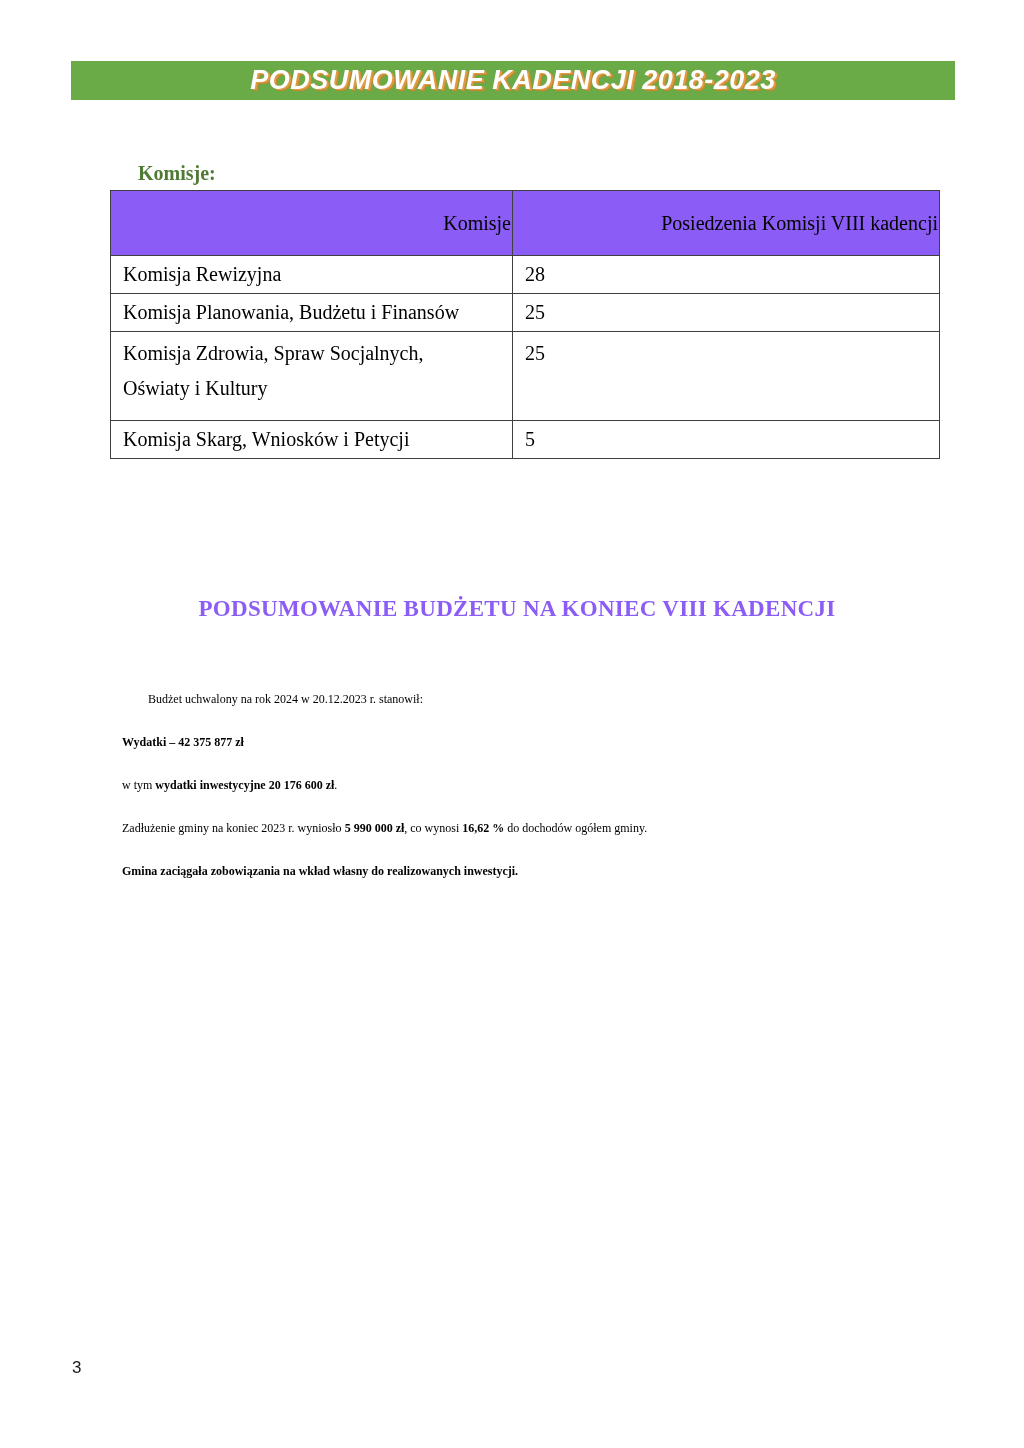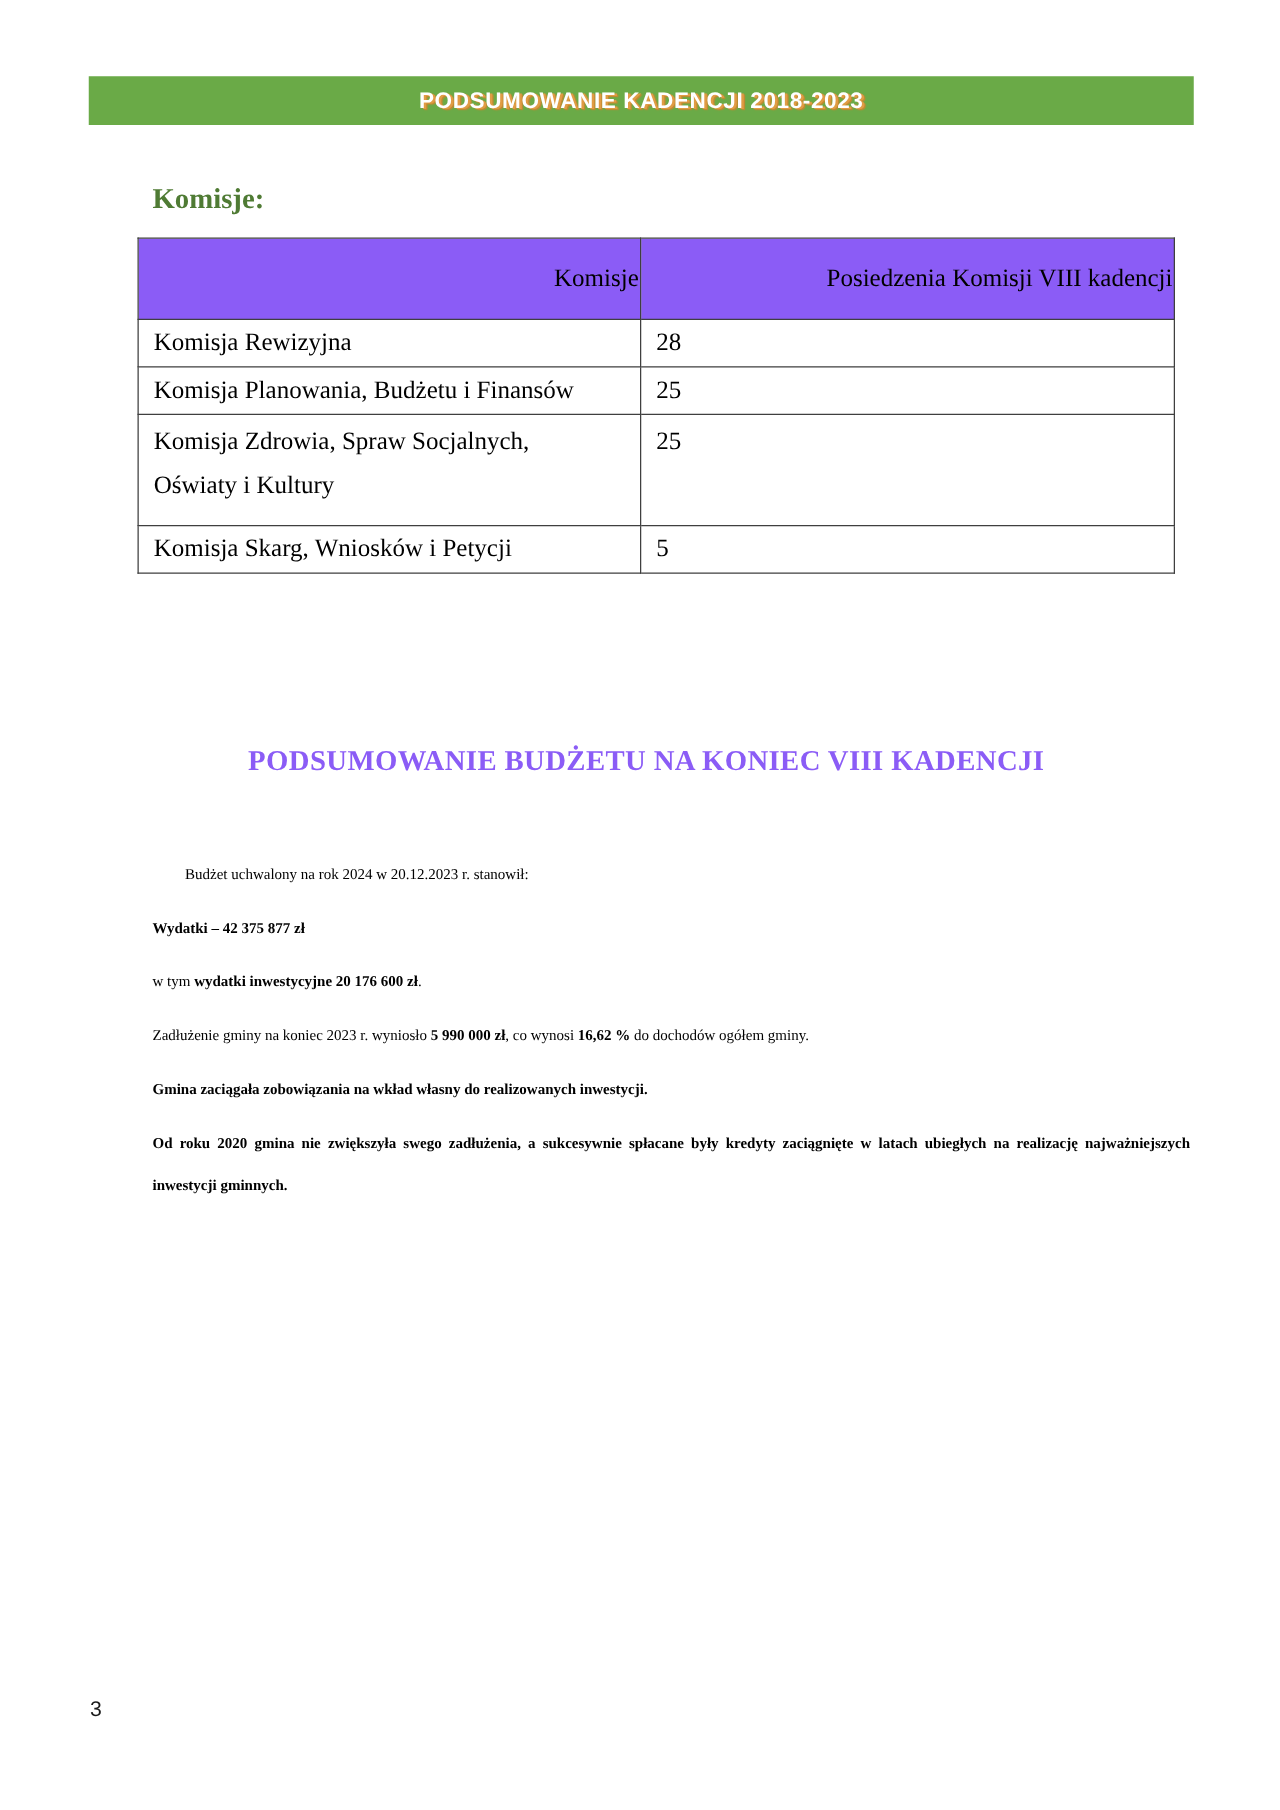--- a/index.html
+++ b/index.html
@@ -23,35 +23,36 @@
     left: 71px;
     top: 61px;
     width: 884px;
     height: 39px;
     background: #6aaa47;
     text-align: center;
   }
   .banner-title {
     display: inline-block;
     font-family: "Liberation Sans", sans-serif;
+    font-style: italic;
     font-weight: bold;
-    font-size: 18px;
+    font-size: 27px;
     line-height: 39px;
     color: #ffffff;
     letter-spacing: 0.5px;
     text-shadow: 2px 1px 0 #e09c44, 3px 2px 1px #c9872f;
   }
 
   
   .komisje-heading {
     position: absolute;
     left: 122px;
     top: 146px;
-    margin: 0;
-    font-size: 23px;
+    margin: 16px;
+    font-size: 20px;
     font-weight: bold;
     color: #4f7b34;
   }
 
   
   table.komisje-table {
     position: absolute;
     left: 110px;
     top: 190px;
     width: 829px;
@@ -174,18 +175,17 @@
       <span>Budżet uchwalony na rok 2024 w 20.12.2023 r. stanowił:</span>
     </p>
     <p class="bold">Wydatki – 42 375 877 zł</p>
     <p>
       <span>w tym </span><span class="bold">wydatki inwestycyjne 20 176 600 zł</span><span>.</span>
     </p>
     <p>
       <span>Zadłużenie gminy na koniec 2023 r. wyniosło </span><span class="bold">5 990 000 zł</span><span>, co wynosi </span><span class="bold">16,62 %</span><span> do dochodów ogółem gminy.</span>
     </p>
     <p class="bold">Gmina zaciągała zobowiązania na wkład własny do realizowanych inwestycji.</p>
-    <p class="bold">Od roku 2020 gmina nie zwiększyła swego zadłużenia, a sukcesywnie spłacane były kredyty zaciągnięte w latach ubiegłych na realizację najważniejszych inwestycji gminnych.</p>
   </div>
 
   <div class="page-number">3</div>
 
 </div>
 
 </body></html>

